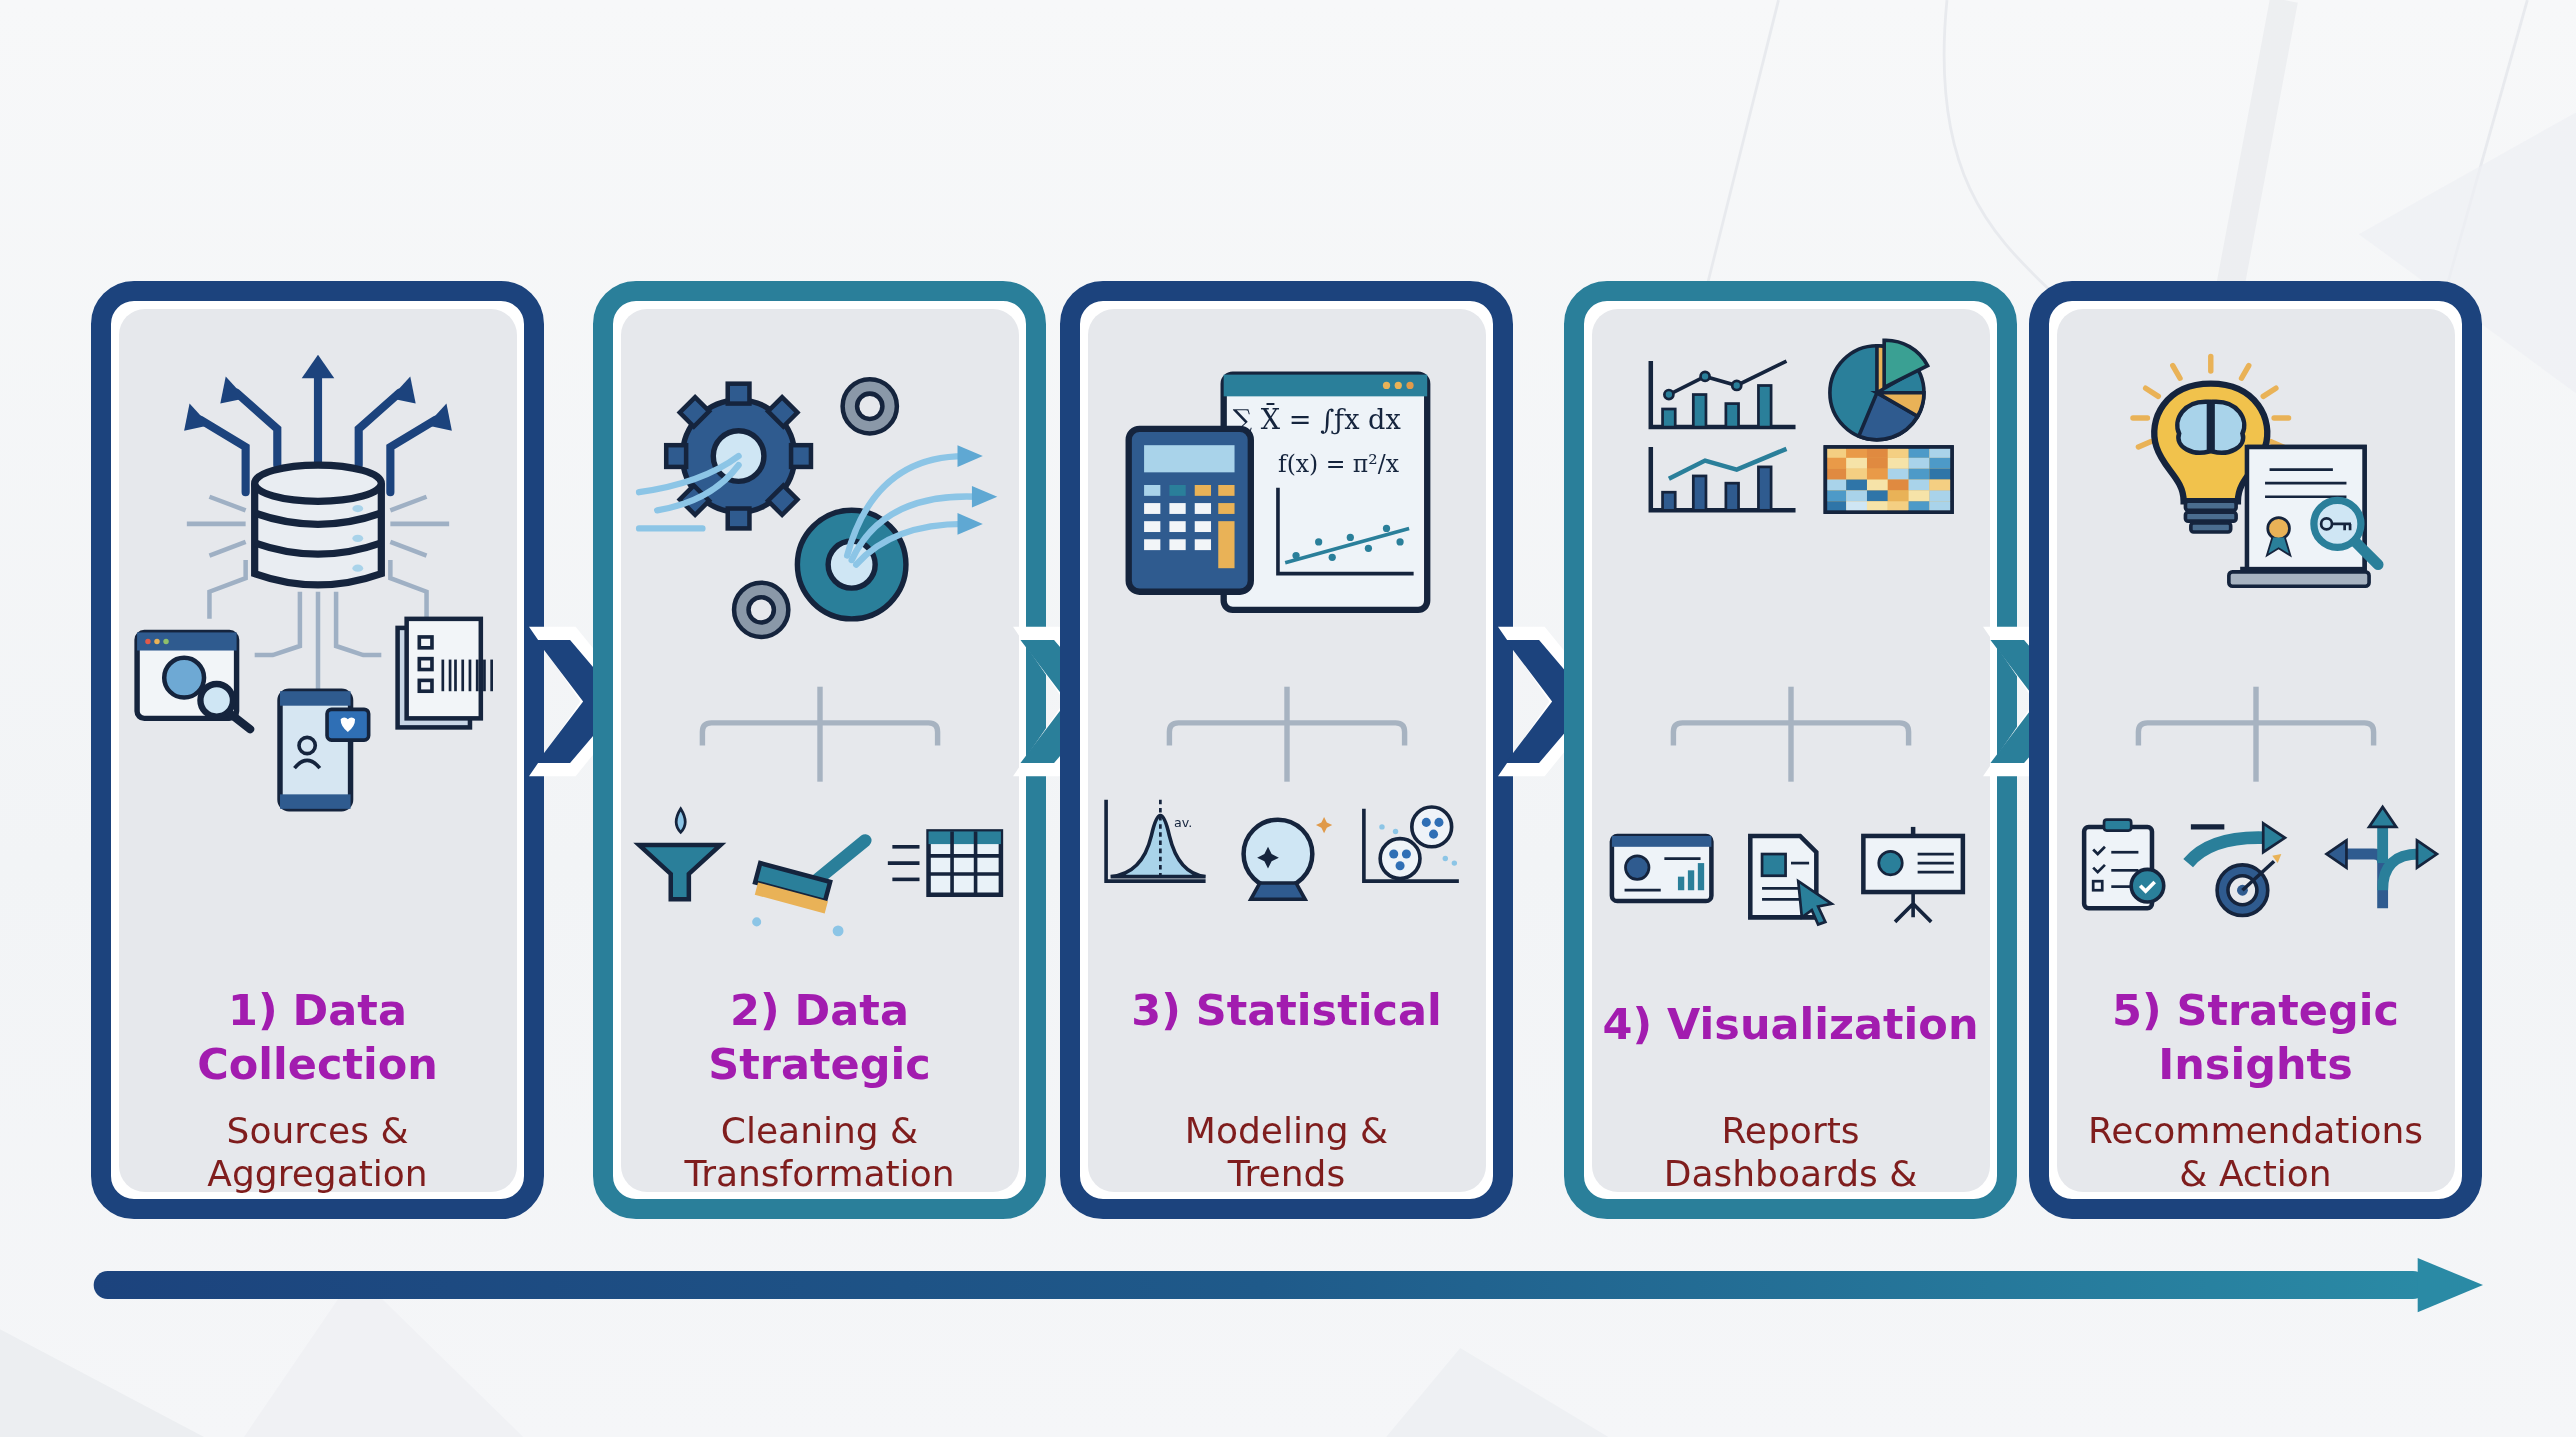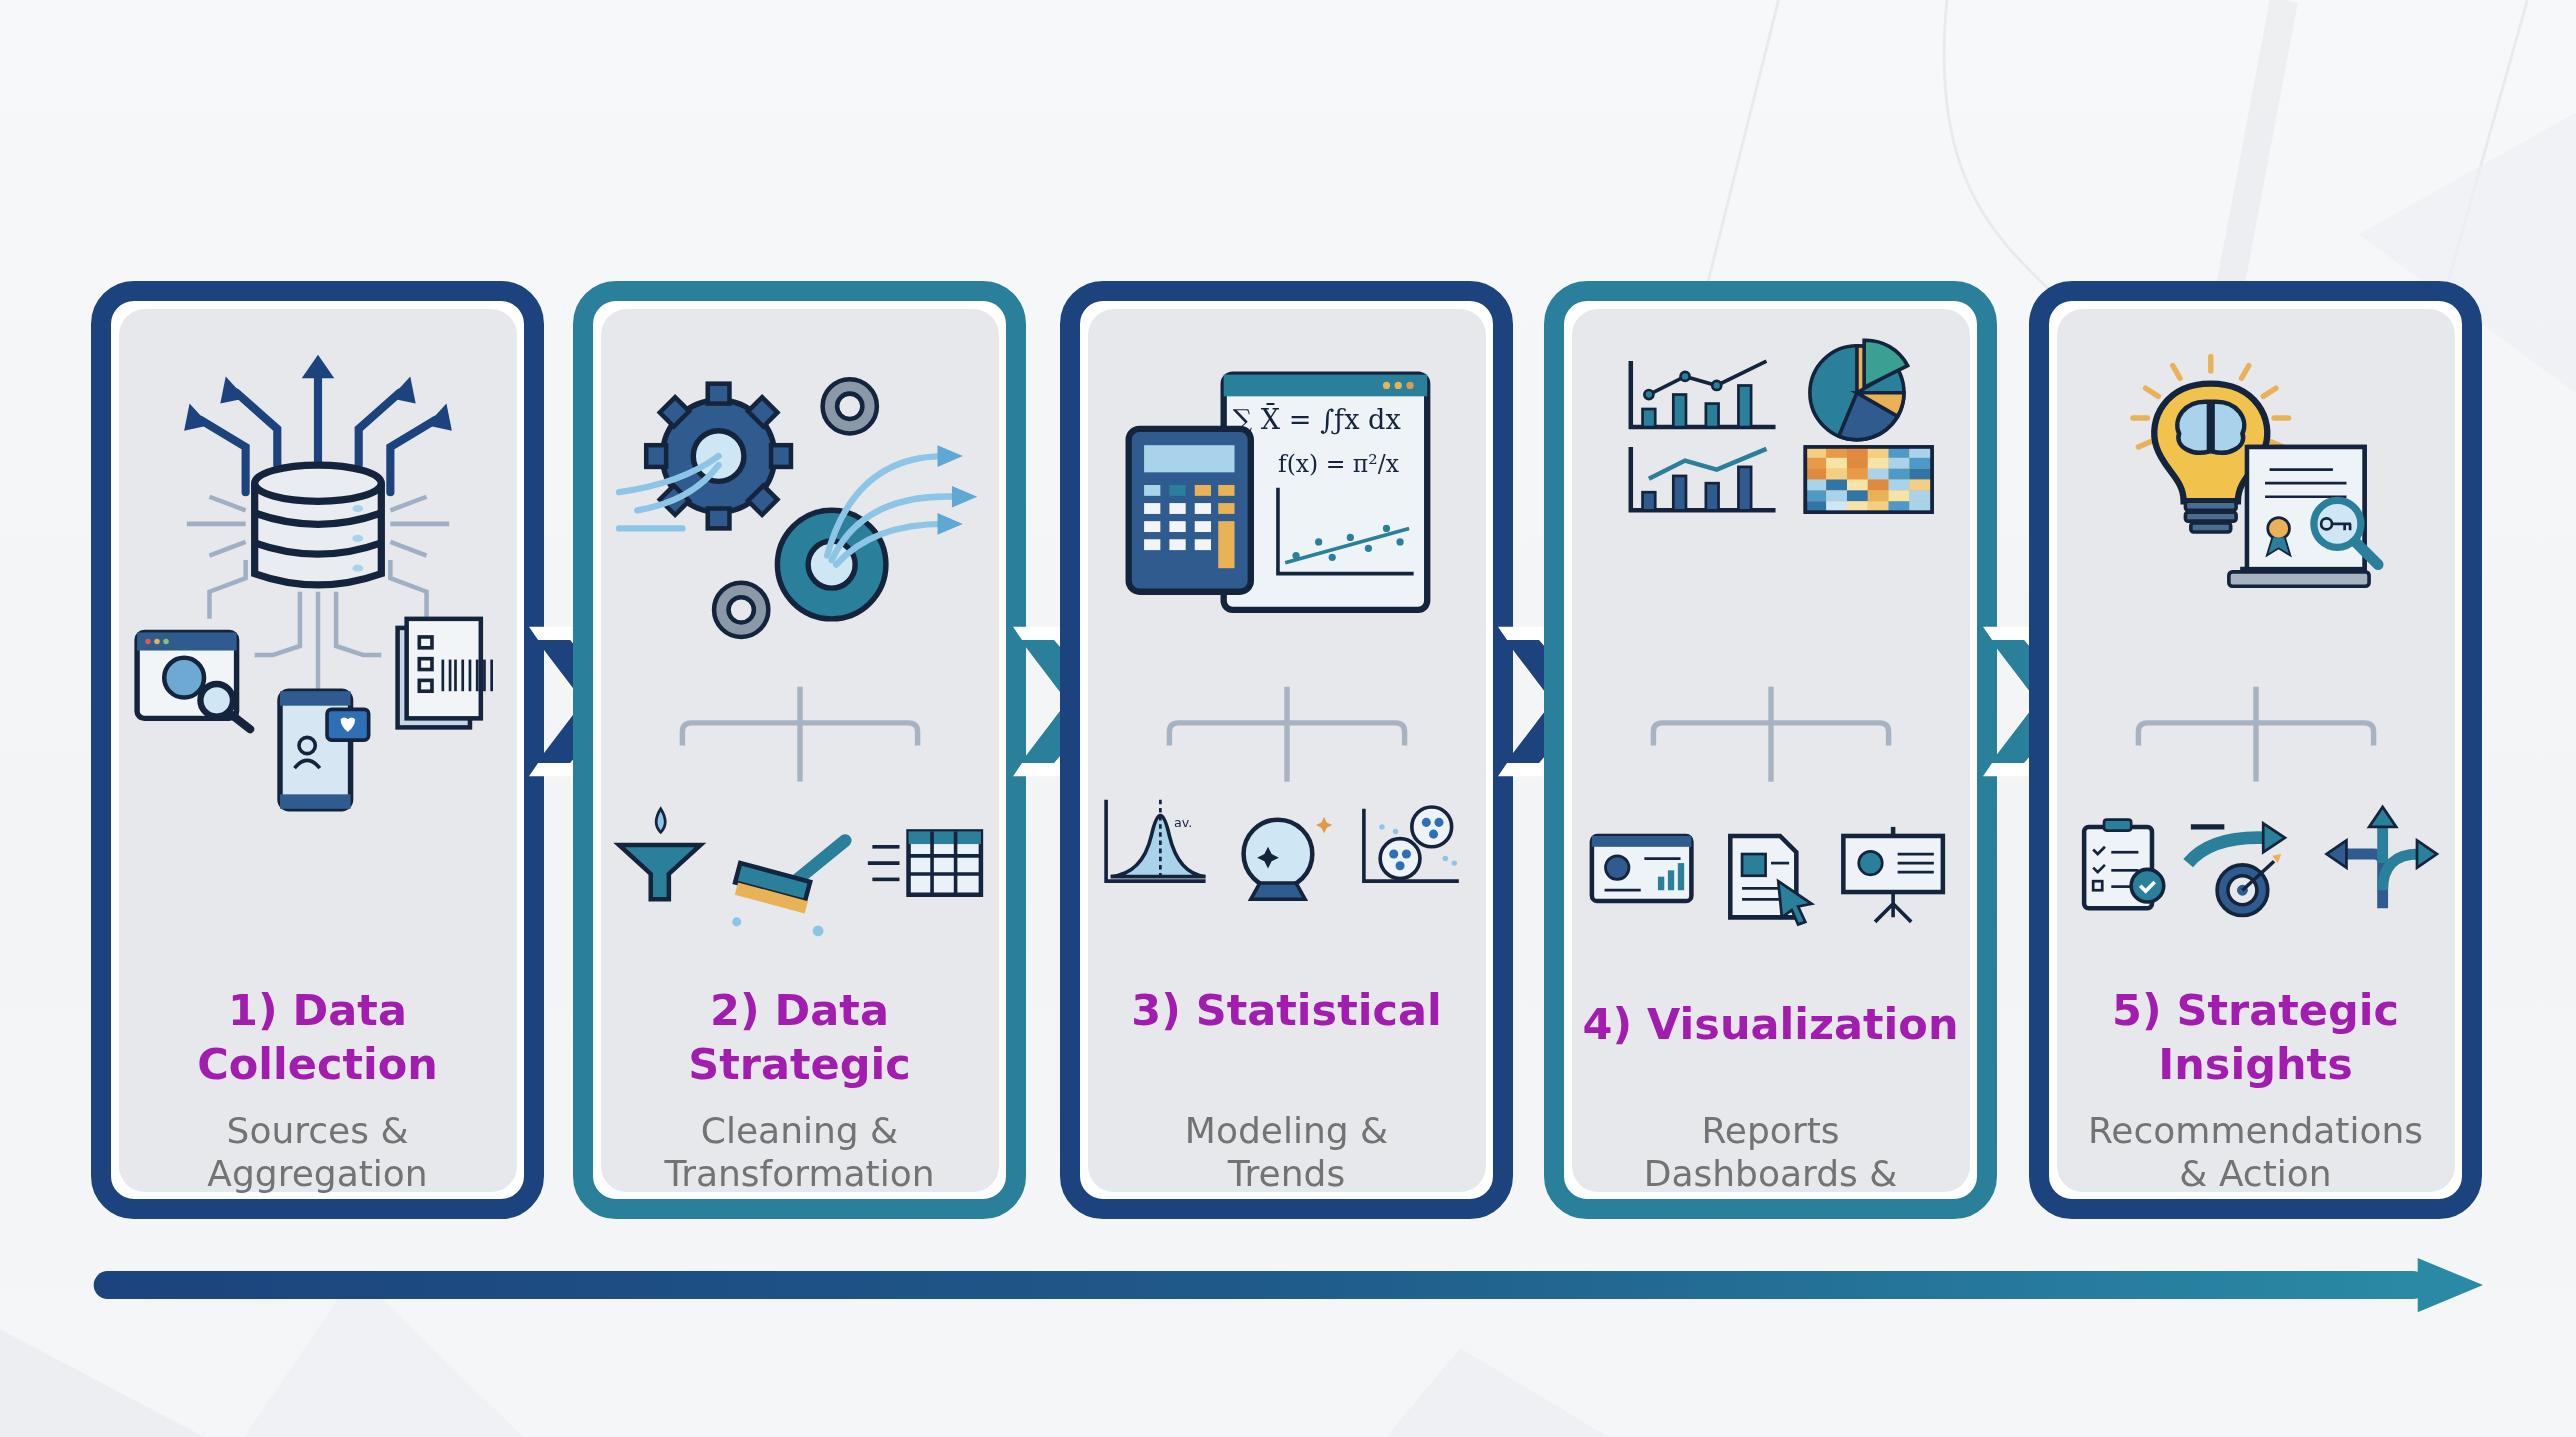--- a/index.html
+++ b/index.html
@@ -2,28 +2,28 @@
 <html style="font-size:15px"><head>
 <meta charset="utf-8">
 <style>
   html,body{margin:0;padding:0;}
   body{width:2576px;height:1438px;overflow:hidden;position:relative;
     font-family:"DejaVu Sans","Liberation Sans",sans-serif;
     background:linear-gradient(180deg,#f7f8f9 0%,#f2f4f6 60%,#f5f6f8 100%);}
   .bg-shape{position:absolute;pointer-events:none;}
   .card{position:absolute;top:281px;width:453px;height:938px;box-sizing:border-box;
     border-radius:43px;border:20.6px solid #1c437d;background:#fff;}
-  .card.teal{border-color:#2a7f9a;}
+  .card.teal{border-color:#2a7f9a;margin-left:20px;}
   .card .inner{position:absolute;left:7.5px;top:7.5px;right:7.5px;bottom:7.5px;border-radius:26px;
     background:#e6e8ec;}
   .card .icons{position:absolute;left:0;top:0;width:100%;height:674px;}
   .card .title{position:absolute;left:0;right:0;top:674px;text-align:center;
     font-weight:bold;font-size:43px;line-height:54px;color:#a21caf;}
   .card .subtitle{position:absolute;left:0;right:0;top:800px;text-align:center;
-    font-size:36px;line-height:43px;color:#737373;}
+    font-size:36px;line-height:43px;color:#7f1d1d;}
   .chev{position:absolute;top:608px;width:112px;height:187px;}
   .progress{position:absolute;left:90px;top:1258px;width:2406px;height:56px;}
 </style>
 </head>
 <body>
 
 <svg class="bg-shape" width="2576" height="1438" style="left:0;top:0" viewBox="0 0 2752 1536">
   <path d="M1900 0 L1820 320" stroke="#e8eaee" stroke-width="3" fill="none"></path>
   <path d="M2080 0 C2060 200 2140 260 2200 320" stroke="#e8eaee" stroke-width="3" fill="none"></path>
   <path d="M2440 0 L2380 320" stroke="#e3e6ea" stroke-width="30" fill="none" opacity="0.5"></path>

